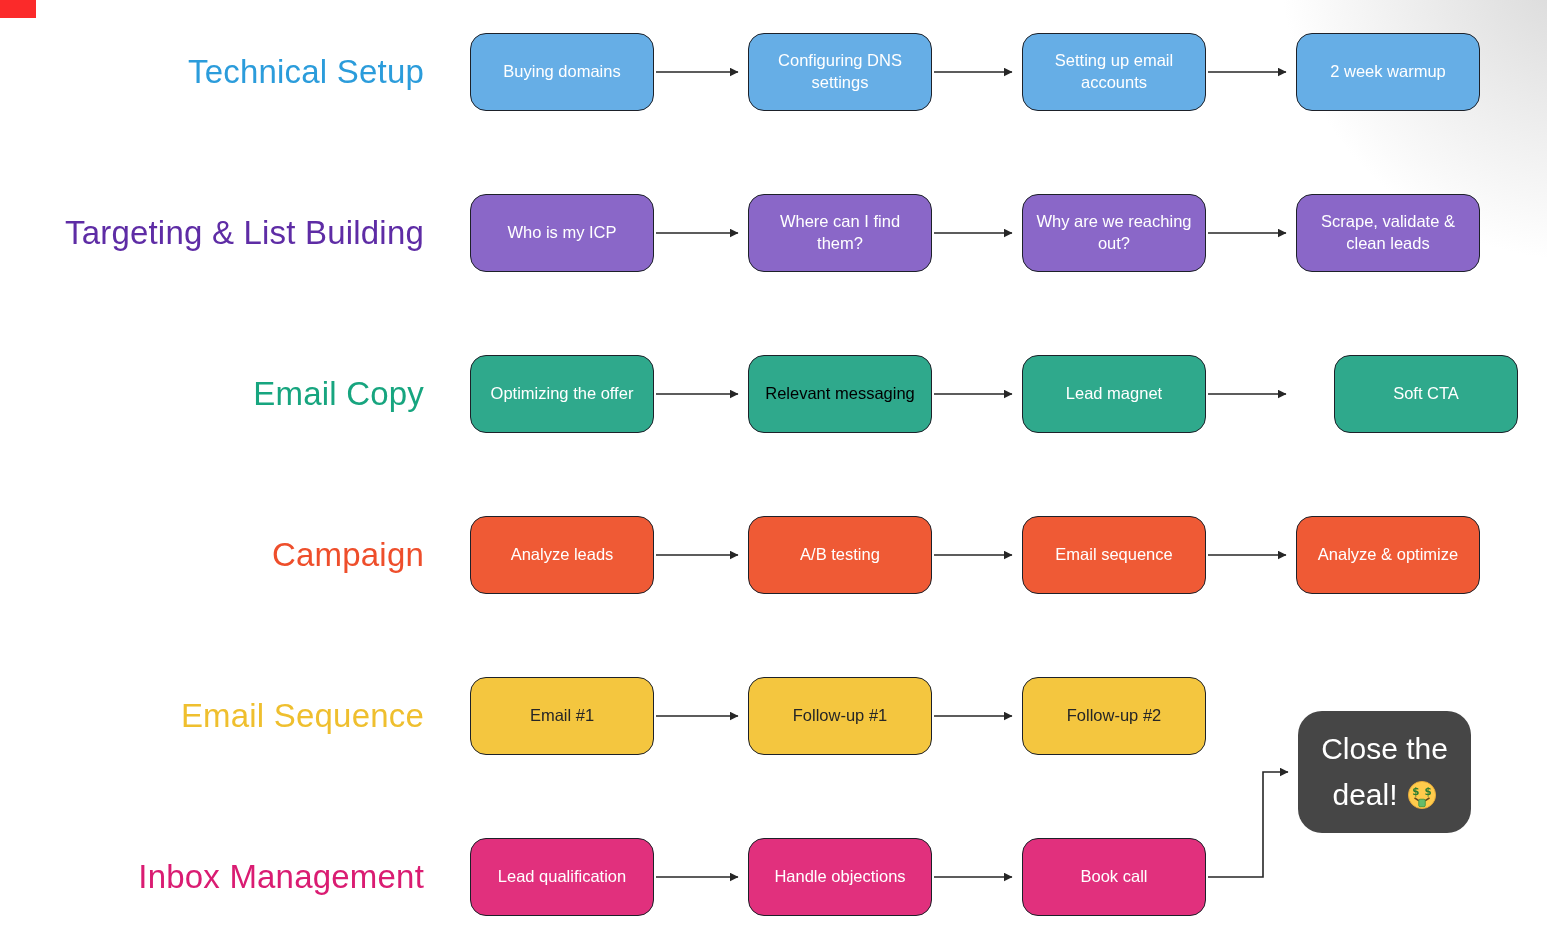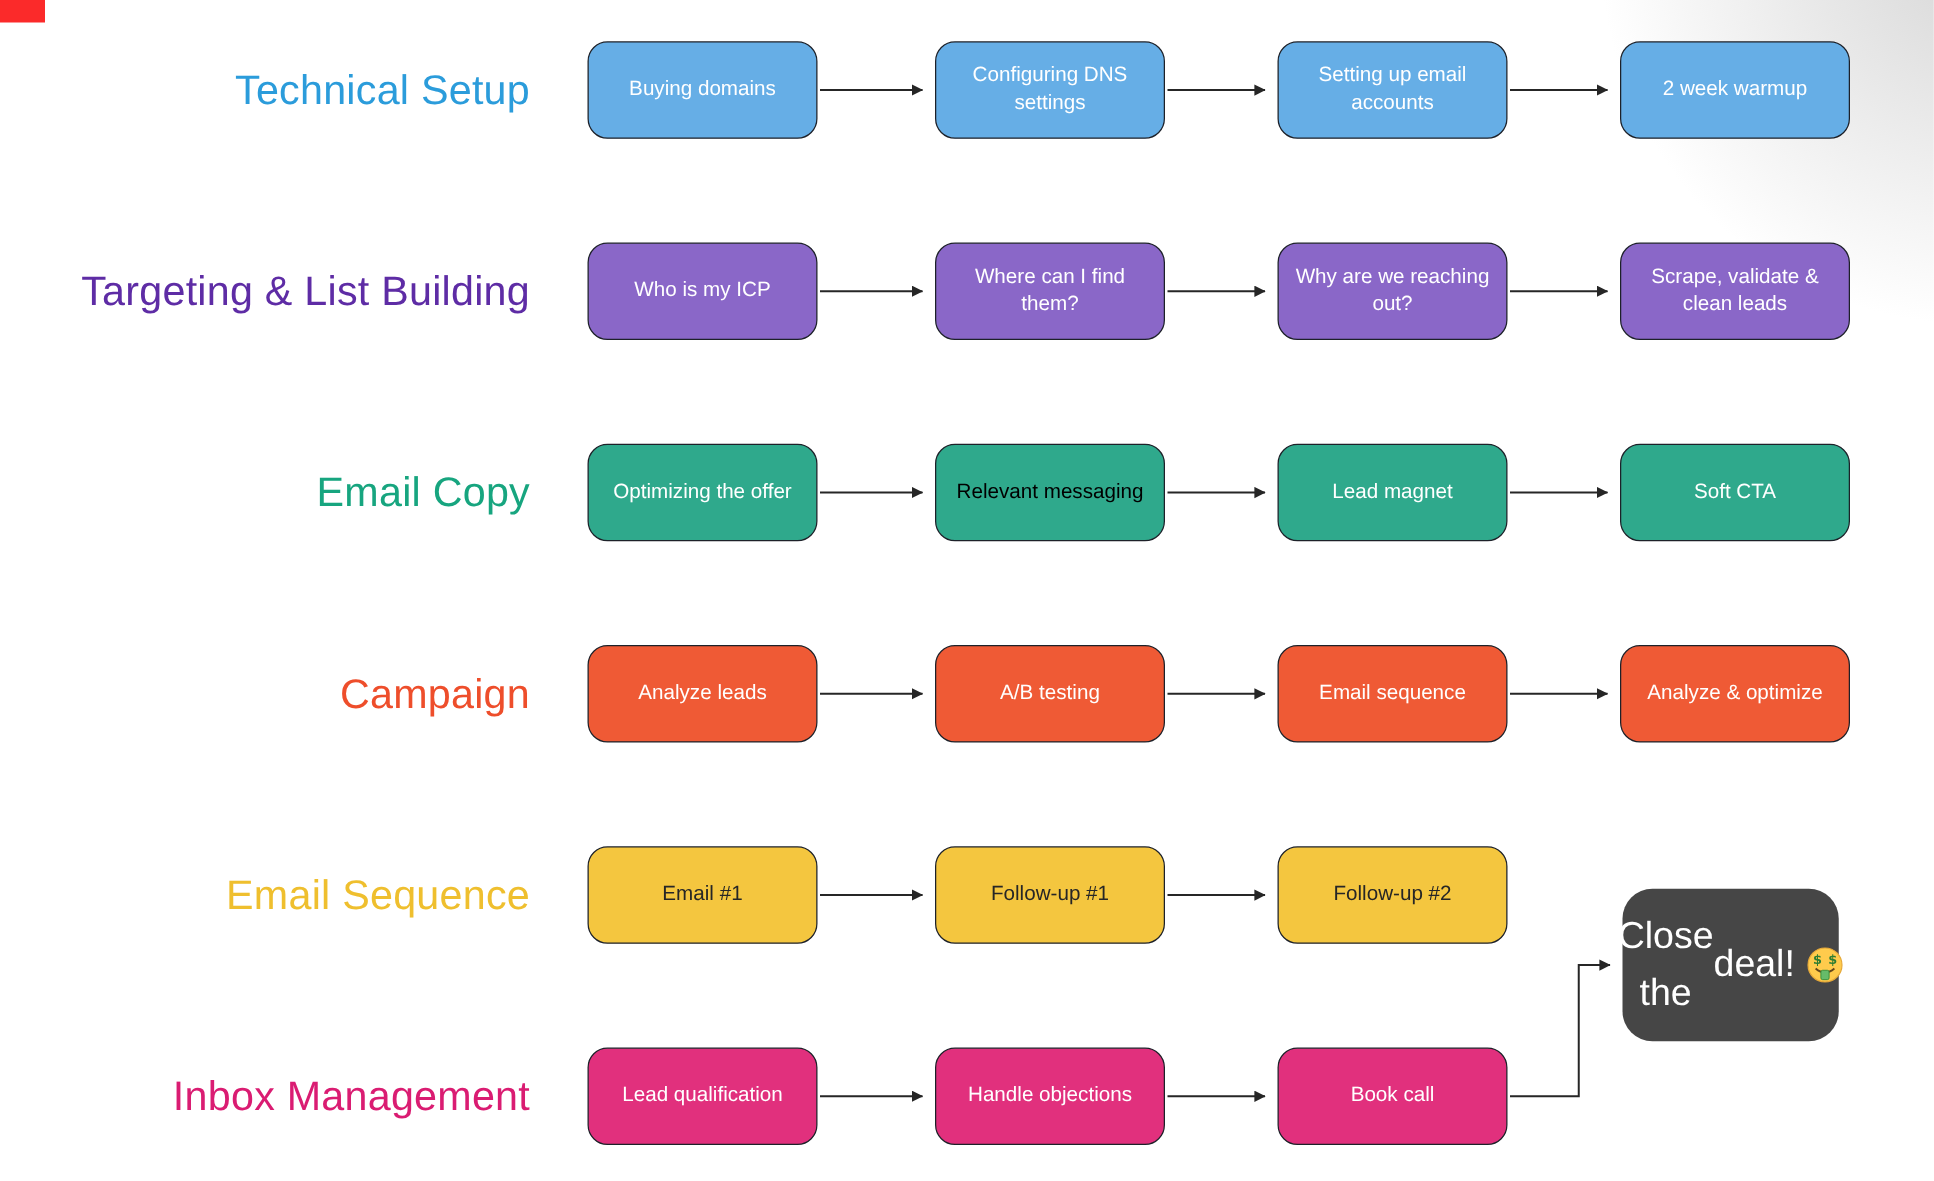--- a/index.html
+++ b/index.html
@@ -21,21 +21,21 @@
   .node{
     position:absolute;top:0;width:184px;height:78px;box-sizing:border-box;
     border:1.5px solid #1d2129;border-radius:16px;
     display:flex;align-items:center;justify-content:center;text-align:center;
     padding:4px 12px;font-size:16.5px;line-height:1.32;
   }
   .c0{left:470px}.c1{left:748px}.c2{left:1022px}.c3{left:1296px}
   .connectors{position:absolute;left:0;top:0;pointer-events:none;}
   .final-node{
     position:absolute;left:1298px;top:711px;width:173px;height:122px;box-sizing:border-box;
-    border-radius:24px;display:flex;flex-direction:row;align-items:center;justify-content:center;
+    border-radius:24px;display:flex;flex-direction:column;align-items:center;justify-content:center;
     font-size:30px;line-height:1.55;text-align:center;
   }
   .final-line2{display:flex;align-items:center;gap:9px;}
   .emoji-icon{display:inline-block;width:30px;height:30px;}
   .sr-only{position:absolute;width:1px;height:1px;overflow:hidden;clip:rect(0 0 0 0);white-space:nowrap;}
 </style>
 </head>
 <body>
 
 <div class="canvas">
@@ -56,21 +56,21 @@
     <div class="node c2" style="background-color: rgb(138, 103, 200); color: rgb(255, 255, 255);">Why are we reaching out?</div>
     <div class="node c1" style="background-color: rgb(138, 103, 200); color: rgb(255, 255, 255);">Where can I find them?</div>
     <div class="node c3" style="background-color: rgb(138, 103, 200); color: rgb(255, 255, 255);">Scrape, validate &amp; clean leads</div>
   </div>
 
   <div class="row r2">
     <div class="row-label" style="color: rgb(23, 165, 127);">Email Copy</div>
     <div class="node c0" style="background-color: rgb(47, 169, 140); color: rgb(255, 255, 255);">Optimizing the offer</div>
     <div class="node c1" style="background-color: rgb(47, 169, 140); color: #000000;">Relevant messaging</div>
     <div class="node c2" style="background-color: rgb(47, 169, 140); color: rgb(255, 255, 255);">Lead magnet</div>
-    <div class="node c3" style="background-color: rgb(47, 169, 140); color: rgb(255, 255, 255);">Soft CTA</div>
+    <div class="node c3" style="background-color: rgb(47, 169, 140); color: rgb(255, 255, 255); margin-left: 38px;">Soft CTA</div>
   </div>
 
   <div class="row r3">
     <div class="row-label" style="color: rgb(238, 78, 43);">Campaign</div>
     <div class="node c0" style="background-color: rgb(239, 90, 53); color: rgb(255, 255, 255);">Analyze leads</div>
     <div class="node c1" style="background-color: rgb(239, 90, 53); color: rgb(255, 255, 255);">A/B testing</div>
     <div class="node c2" style="background-color: rgb(239, 90, 53); color: rgb(255, 255, 255);">Email sequence</div>
     <div class="node c3" style="background-color: rgb(239, 90, 53); color: rgb(255, 255, 255);">Analyze &amp; optimize</div>
   </div>
 

